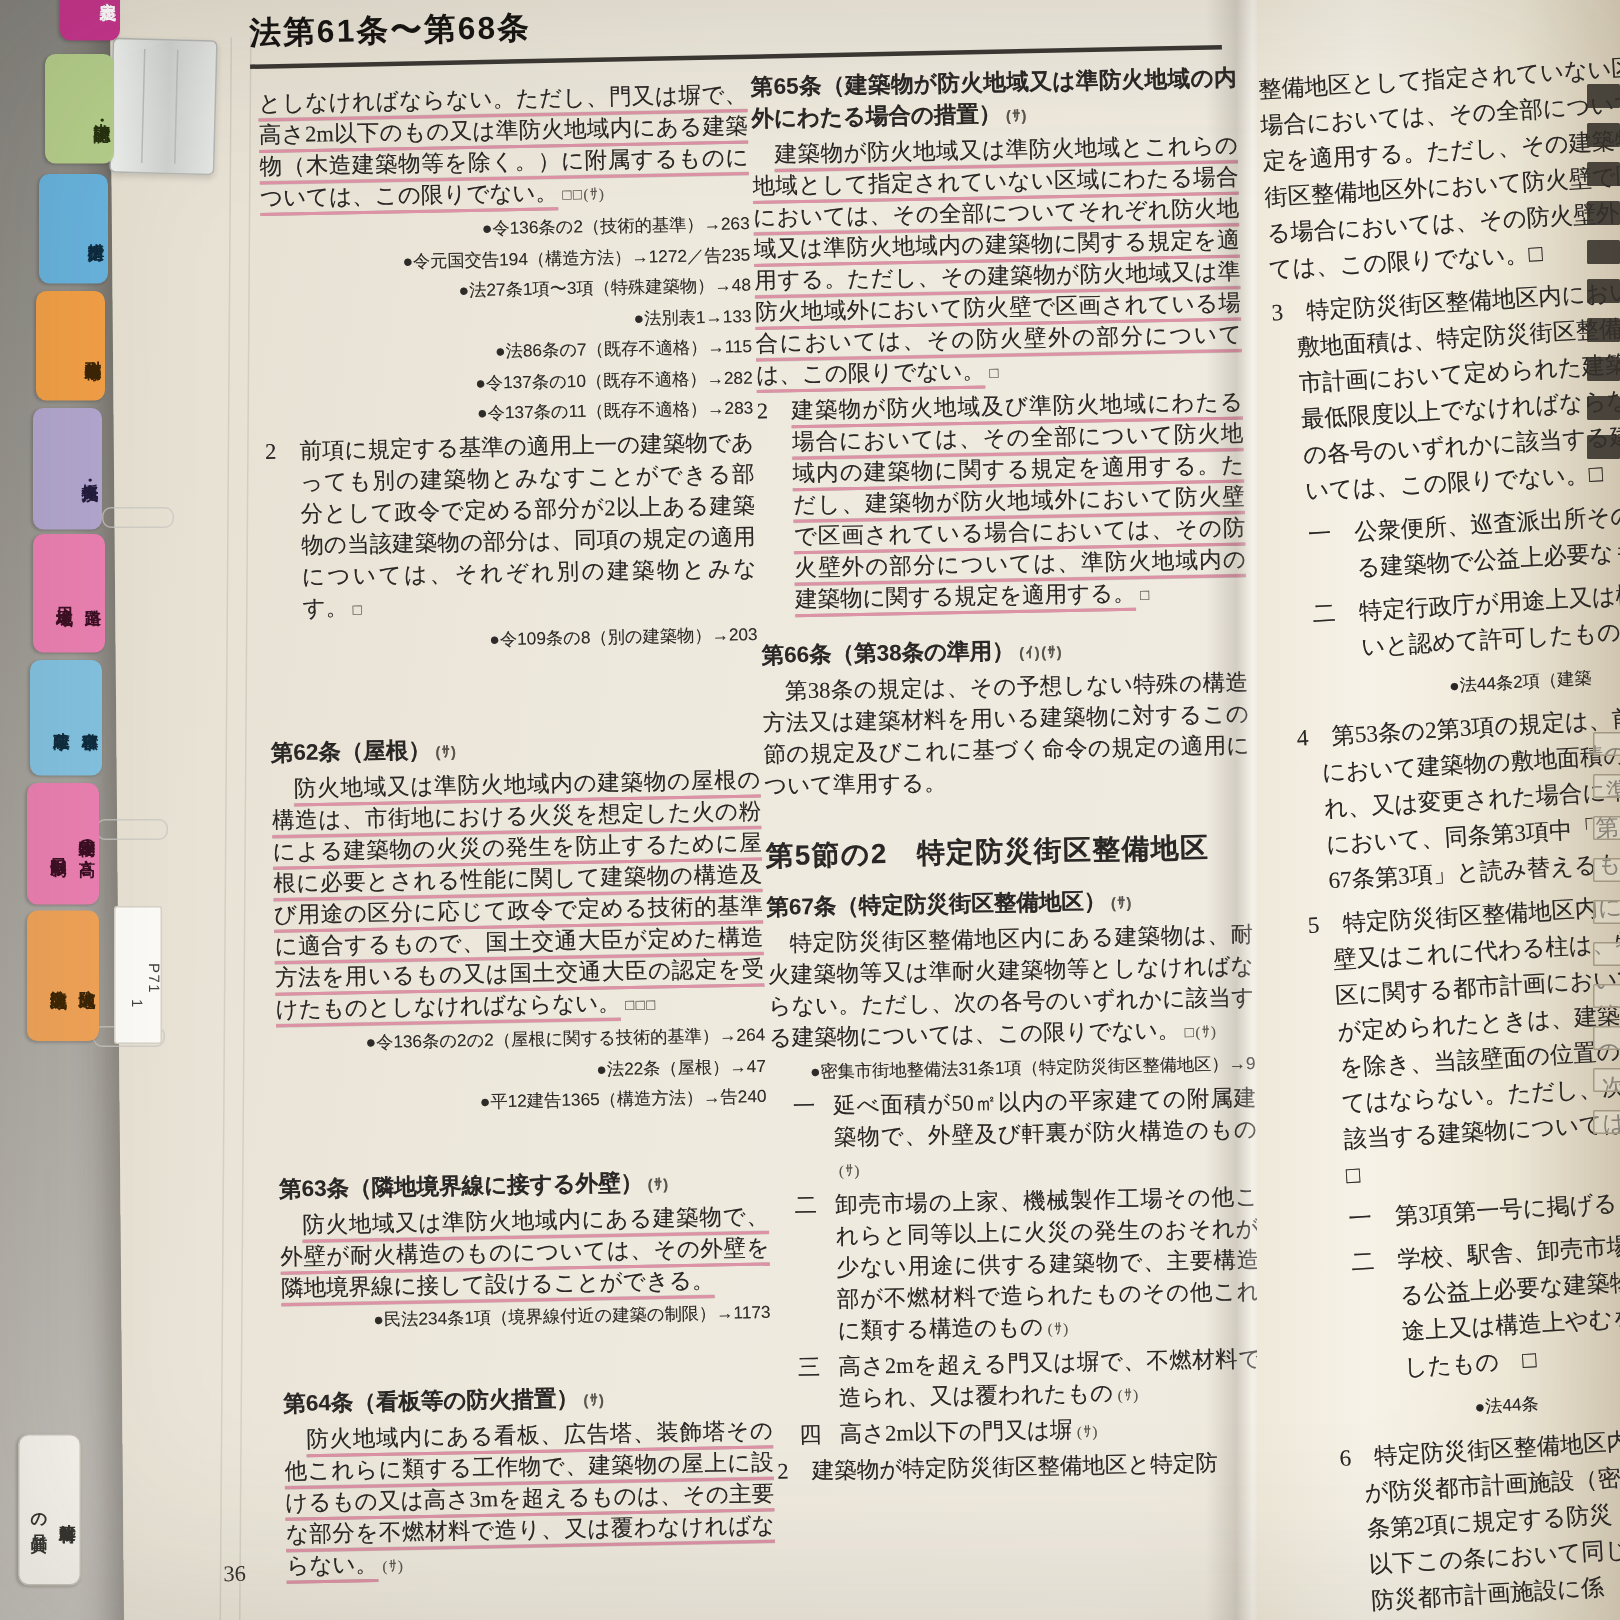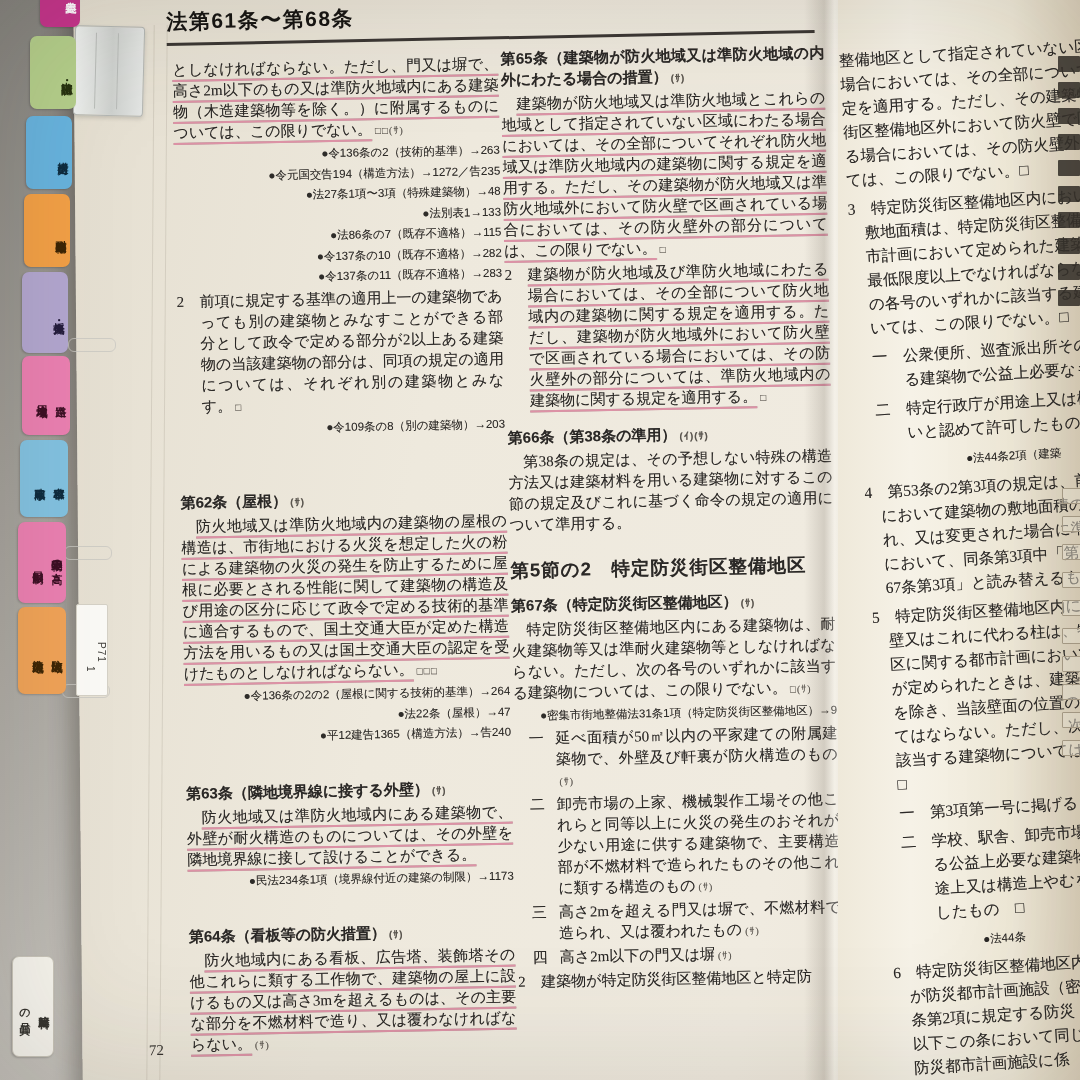--- a/index.html
+++ b/index.html
@@ -255,14 +255,14 @@
       <div class="edge-mark light" style="left: 1062px; top: 544px; width: 18px; height: 14px;"></div>
       <div class="edge-mark light" style="left: 1062px; top: 572px; width: 18px; height: 14px;"></div>
       <div class="edge-mark light" style="left: 1062px; top: 600px; width: 18px; height: 14px;"></div>
       <div class="edge-mark light" style="left: 1062px; top: 628px; width: 18px; height: 14px;"></div>
       <div class="edge-mark light" style="left: 1062px; top: 656px; width: 18px; height: 14px;"></div>
       <div class="edge-mark light" style="left: 1062px; top: 684px; width: 18px; height: 14px;"></div>
       <div class="edge-mark light" style="left: 1062px; top: 712px; width: 18px; height: 14px;"></div>
       <div class="edge-mark light" style="left: 1062px; top: 740px; width: 18px; height: 14px;"></div>
     </div>
 
-  <div class="pagenum">72</div>
+  <div class="pagenum">36</div>
 </div>
 
 </body></html>

